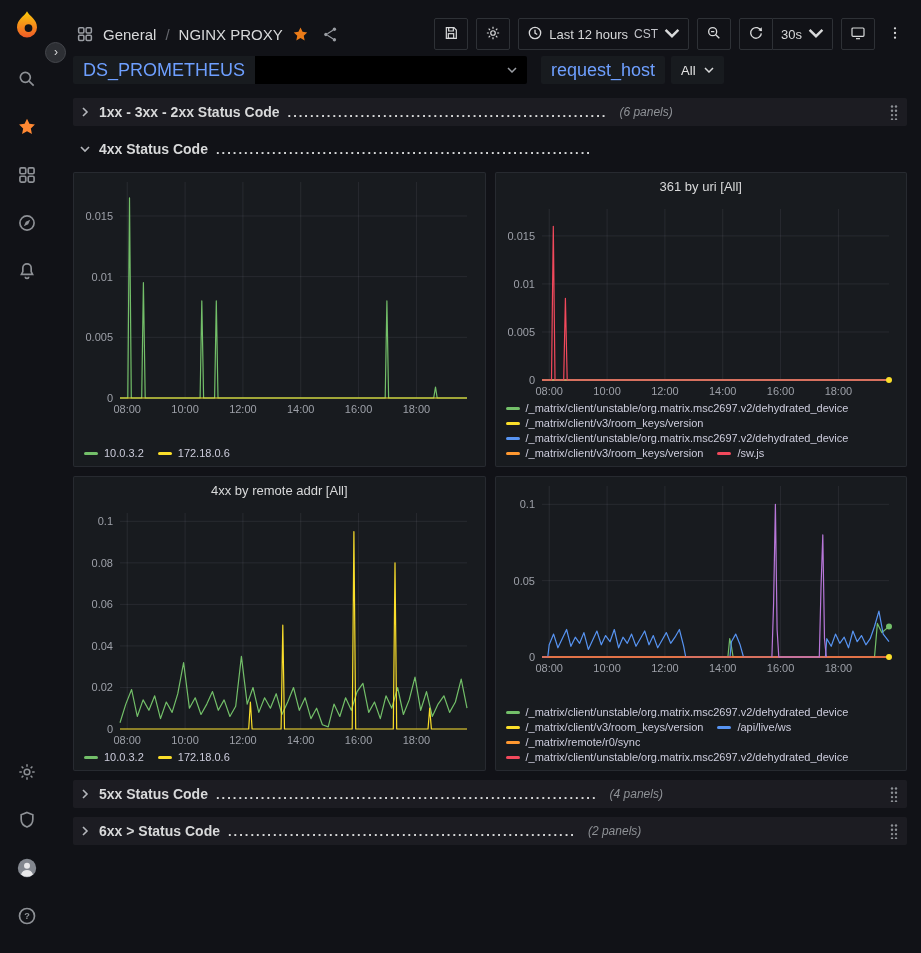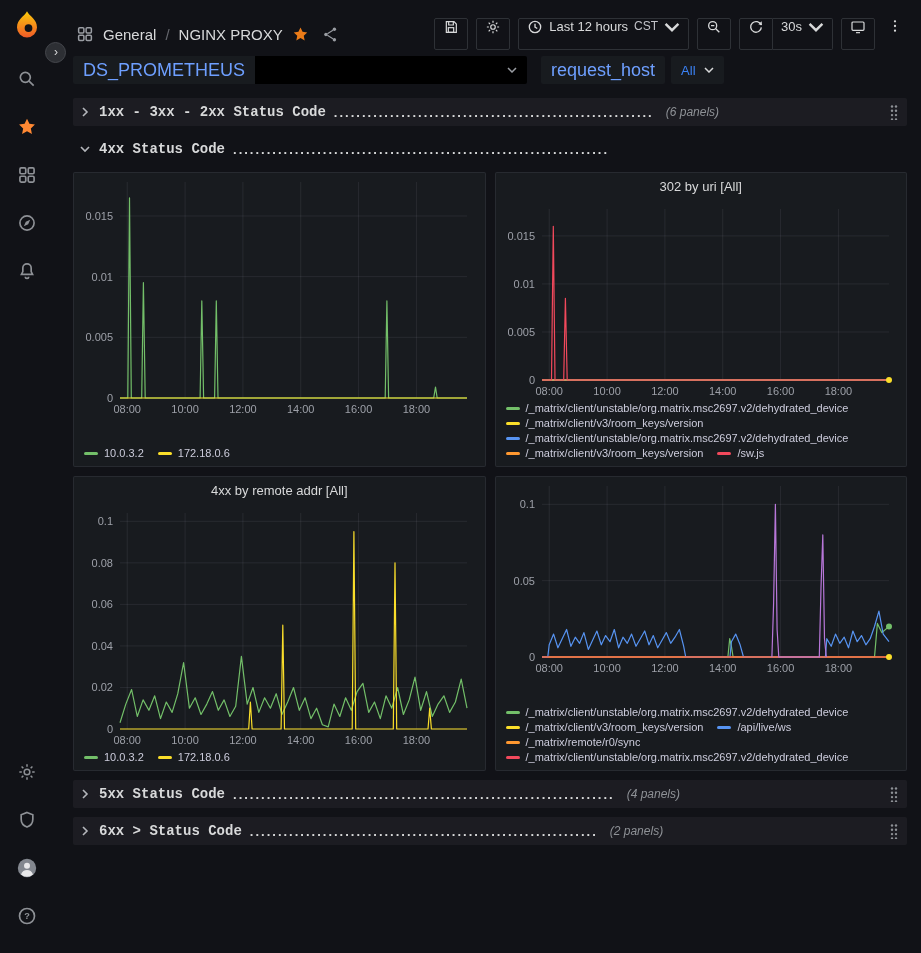--- a/index.html
+++ b/index.html
@@ -21,48 +21,48 @@
     display:flex;align-items:center;justify-content:center;cursor:pointer;z-index:30;padding:0 0 1px 1px;}
 
   
   .main{margin-left:54px;width:867px;}
   .navbar{height:52px;display:flex;align-items:center;justify-content:space-between;padding:16px 14px 0 22px;}
   .nav-left{display:flex;align-items:center;gap:9px;min-width:0;}
   .nav-left .icn{color:#9a9da3;display:flex;}
   .crumb{font-size:15px;color:#d8d9da;cursor:pointer;white-space:nowrap;}
   .crumb-sep{color:#66686e;font-size:15px;}
   .nav-right{display:flex;align-items:center;gap:8px;}
-  .nv-btn{height:32px;min-width:32px;display:flex;justify-content:center;gap:6px;
+  .nv-btn{height:32px;min-width:32px;display:flex;align-items:center;justify-content:center;gap:6px;
     background:transparent;border:1px solid #2e3136;border-radius:2px;color:#d8d9da;cursor:pointer;
     font-size:13px;padding:0 8px;}
   .nv-btn svg{width:16px;height:16px;}
   .nv-btn.noborder{border:none;padding:0 4px;min-width:24px;}
   .refresh-group{display:flex;}
   .refresh-group .nv-btn:first-child{border-radius:2px 0 0 2px;}
   .refresh-group .nv-btn:last-child{border-left:none;border-radius:0 2px 2px 0;}
   .tz{color:#c2c3c9;font-size:12px;}
 
   
   .submenu{display:flex;align-items:center;gap:14px;padding:4px 14px 14px 19px;}
   .var-group{display:flex;align-items:stretch;}
   .var-label{height:28px;display:flex;align-items:center;padding:0 10px;background:#181b1f;
     color:#6e9fff;font-size:18px;font-weight:500;border-radius:2px 0 0 2px;}
   .var-select{height:28px;display:flex;align-items:center;gap:8px;padding:0 10px;background:#181b1f;
-    color:#3b82f6;font-size:13px;border-radius:0 2px 2px 0;cursor:pointer;}
+    color:#e5e5e5;font-size:13px;border-radius:0 2px 2px 0;cursor:pointer;}
   .var-select.redacted{background:#000;width:272px;justify-content:flex-end;}
   .var-select .caret{display:flex;color:#9a9da3;}
   .var-group.single .var-label{border-radius:2px;margin-right:6px;}
   .var-group.single .var-select{border-radius:2px;}
 
   
   .dash{padding:0 14px 0 19px;}
   .row-header{height:28px;display:flex;align-items:center;gap:8px;margin-bottom:9px;cursor:pointer;
     padding:0 6px;border-radius:2px;}
   .row-header.collapsed{background:rgba(204,204,220,0.06);}
-  .row-title{font-size:14px;font-weight:700;color:#d8d9da;white-space:nowrap;font-family:Liberation Mono, monospace;}
+  .row-title{font-size:14px;font-weight:700;color:#d8d9da;white-space:nowrap;}
   .row-leader{font-size:13px;font-weight:700;letter-spacing:2px;color:#d8d9da;overflow:hidden;
     white-space:nowrap;max-width:420px;}
   .row-count{font-size:12px;font-style:italic;color:#8e9196;white-space:nowrap;margin-left:4px;}
   .row-drag{margin-left:auto;color:#8e9196;display:flex;cursor:grab;padding-right:2px;}
   .chev{width:12px;height:12px;flex:0 0 auto;color:#b4b6bb;}
   .row-header.expanded .chev{transform:rotate(90deg);}
 
   .panel-grid{display:grid;grid-template-columns:1fr 1fr;gap:9px;margin:0 0 9px 0;}
   .panel{background:#181b1f;border:1px solid rgba(204,204,220,0.09);border-radius:2px;height:295px;
     display:flex;flex-direction:column;overflow:hidden;}
@@ -330,21 +330,21 @@
               <span class="legend-label">10.0.3.2</span>
             </div>
             <div class="legend-item">
               <span class="swatch" style="background: rgb(250, 222, 42);"></span>
               <span class="legend-label">172.18.0.6</span>
             </div>
           </div>
   </section>
         <section class="panel">
     <header class="panel-header">
-      <h2 class="panel-title">302 by uri [All]</h2>
+      <h2 class="panel-title">361 by uri [All]</h2>
     </header>
     <div class="chart"><svg width="403" height="200" viewBox="0 0 403 200">
               <line x1="49.229166666666664" x2="49.229166666666664" y1="9" y2="180" stroke="rgba(204,204,220,0.09)"></line>
               <text x="49.229166666666664" y="195" text-anchor="middle" fill="#9da0a8" font-size="11">08:00</text>
               <line x1="107.0625" x2="107.0625" y1="9" y2="180" stroke="rgba(204,204,220,0.09)"></line>
               <text x="107.0625" y="195" text-anchor="middle" fill="#9da0a8" font-size="11">10:00</text>
               <line x1="164.89583333333334" x2="164.89583333333334" y1="9" y2="180" stroke="rgba(204,204,220,0.09)"></line>
               <text x="164.89583333333334" y="195" text-anchor="middle" fill="#9da0a8" font-size="11">12:00</text>
               <line x1="222.72916666666669" x2="222.72916666666669" y1="9" y2="180" stroke="rgba(204,204,220,0.09)"></line>
               <text x="222.72916666666669" y="195" text-anchor="middle" fill="#9da0a8" font-size="11">14:00</text>

